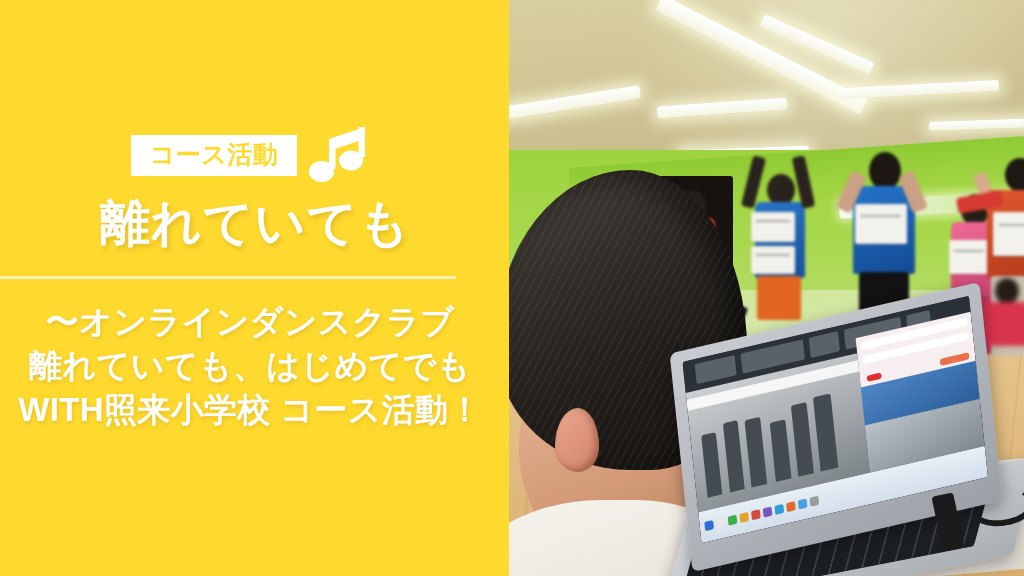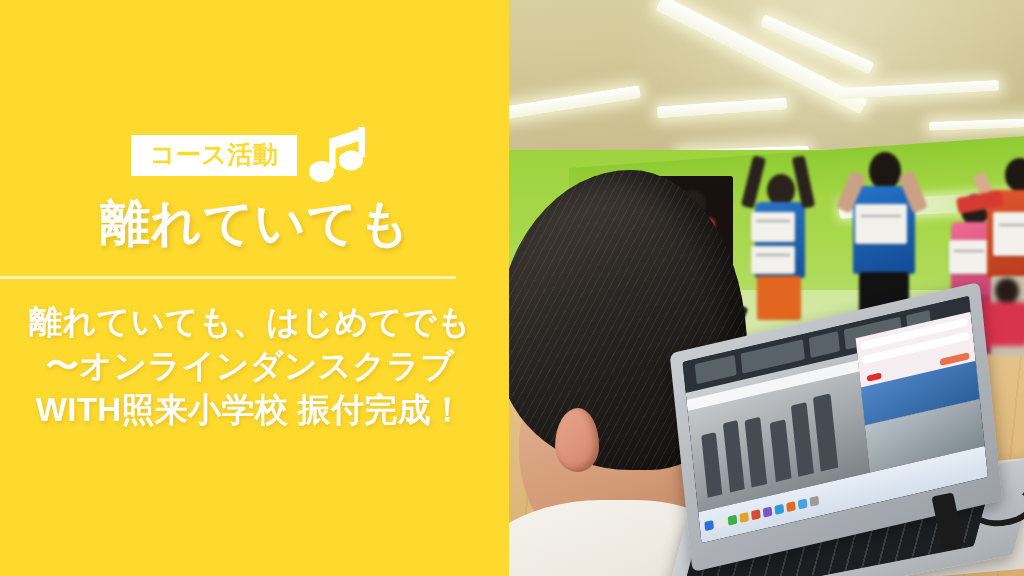--- a/index.html
+++ b/index.html
@@ -281,23 +281,23 @@
           <ellipse cx="42" cy="38.5" rx="12" ry="10" fill="#ffffff"></ellipse>
         </svg>
       </span>
     </div>
 
     <h1 class="main-title">離れていても</h1>
 
     <div class="divider"></div>
 
     <div class="subtitle">
+      <span class="line">〜オンラインダンスクラブ</span>
       <span class="line">離れていても、はじめてでも</span>
-      <span class="line">〜オンラインダンスクラブ</span>
-      <span class="line">WITH照来小学校 振付完成！</span>
+      <span class="line">WITH照来小学校 コース活動！</span>
     </div>
   </div>
 
   <div class="photo">
     <div class="photo-inner">
 
       <div class="ceiling"></div>
       <div class="light l1"></div>
       <div class="light l2"></div>
       <div class="light l3"></div>

